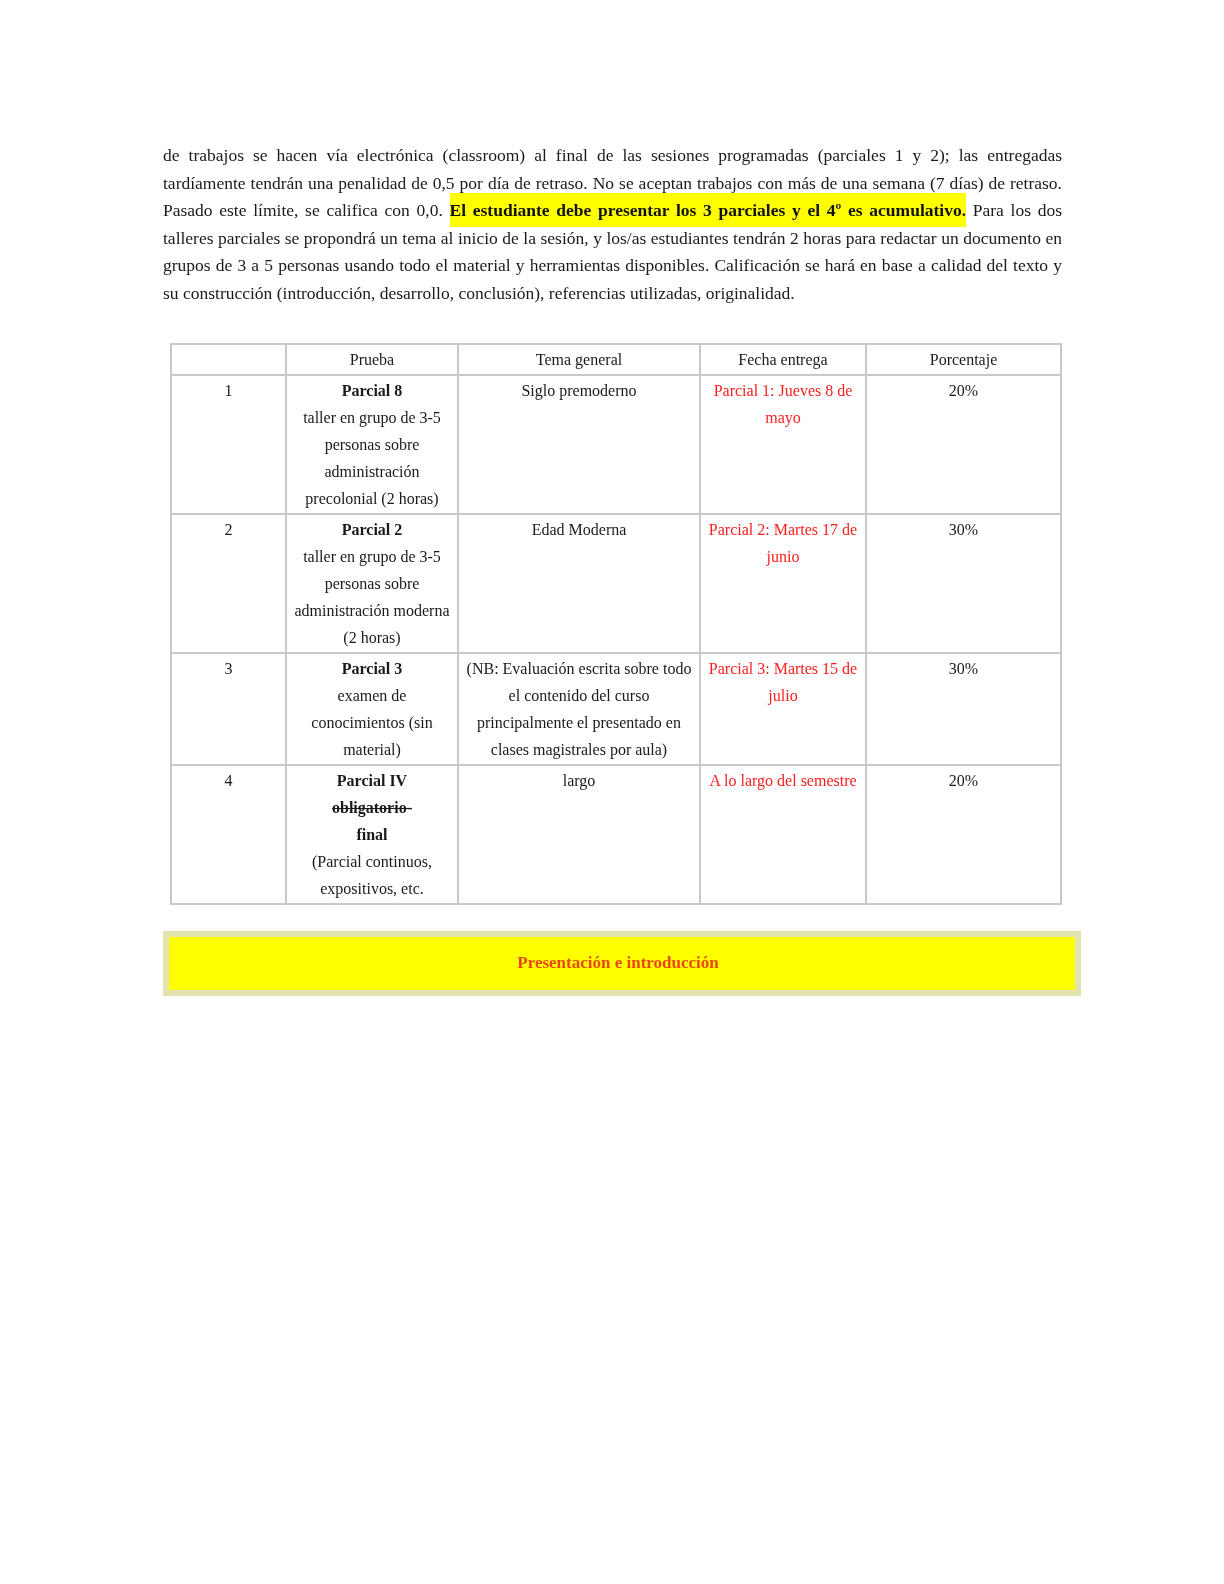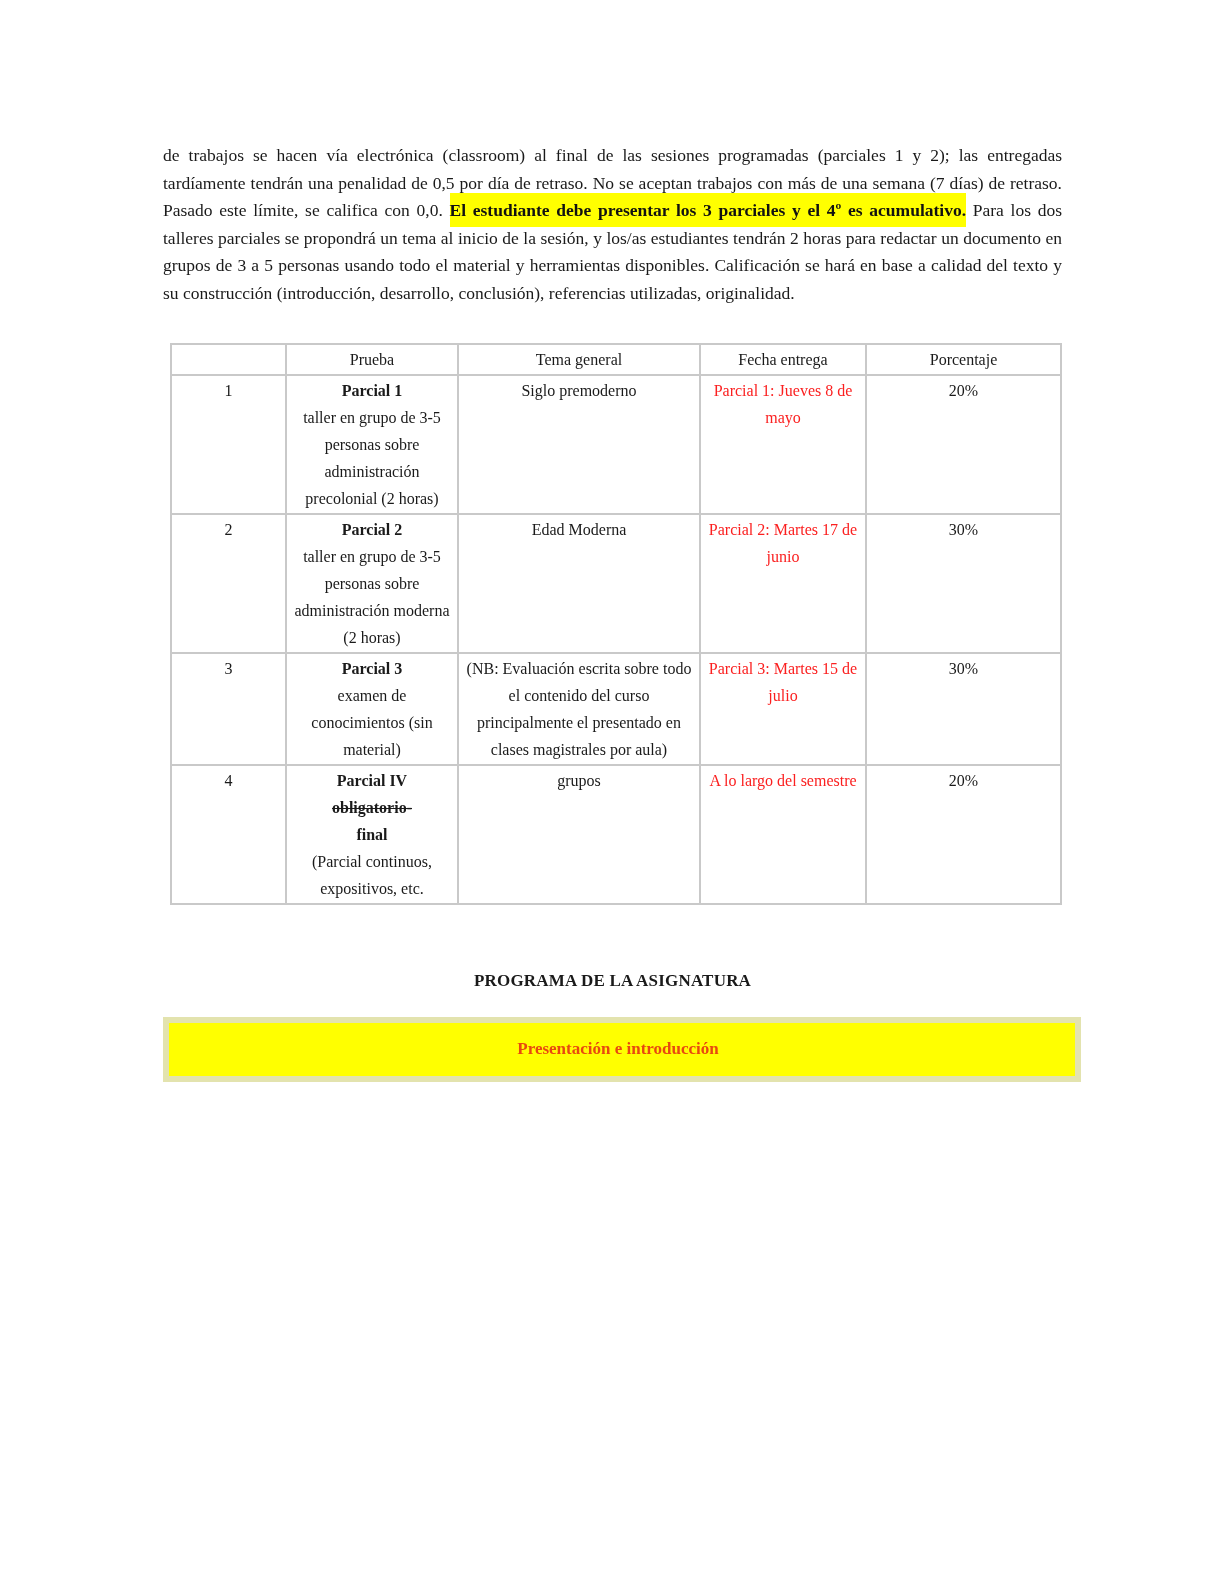--- a/index.html
+++ b/index.html
@@ -100,21 +100,21 @@
       <th class="hdr"></th>
       <th class="hdr">Prueba</th>
       <th class="hdr">Tema general</th>
       <th class="hdr">Fecha entrega</th>
       <th class="hdr">Porcentaje</th>
     </tr>
 
     <tr>
       <td>1</td>
       <td>
-        <div class="p-title">Parcial 1</div>
+        <div class="p-title">Parcial 8</div>
         <div class="p-struck"></div>
         <div class="p-title"></div>
         <div class="p-detail">taller en grupo de 3-5 personas sobre administración precolonial (2 horas)</div>
       </td>
       <td>Siglo premoderno</td>
       <td class="fecha">Parcial 1: Jueves 8 de mayo</td>
       <td>20%</td>
     </tr>
 
     <tr>
@@ -144,26 +144,25 @@
     </tr>
 
     <tr>
       <td>4</td>
       <td>
         <div class="p-title">Parcial IV</div>
         <div class="p-struck">obligatorio-</div>
         <div class="p-title">final</div>
         <div class="p-detail">(Parcial continuos, expositivos, etc.</div>
       </td>
-      <td>grupos</td>
+      <td>largo</td>
       <td class="fecha">A lo largo del semestre</td>
       <td>20%</td>
     </tr>
   </tbody>
     </table>
 
-  <div class="section-title">PROGRAMA DE LA ASIGNATURA</div>
 
   <div class="banner">
     <div class="b-line">Presentación e introducción</div>
   </div>
 
 </div>
 
 </body></html>

